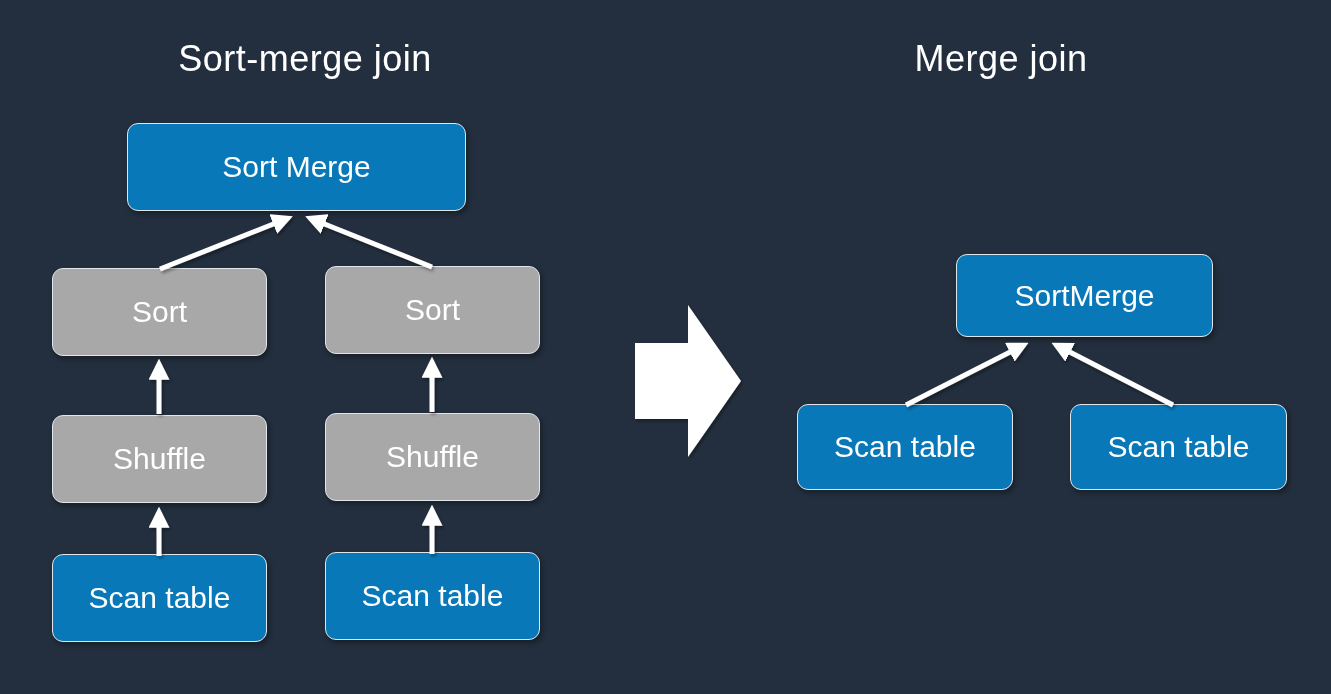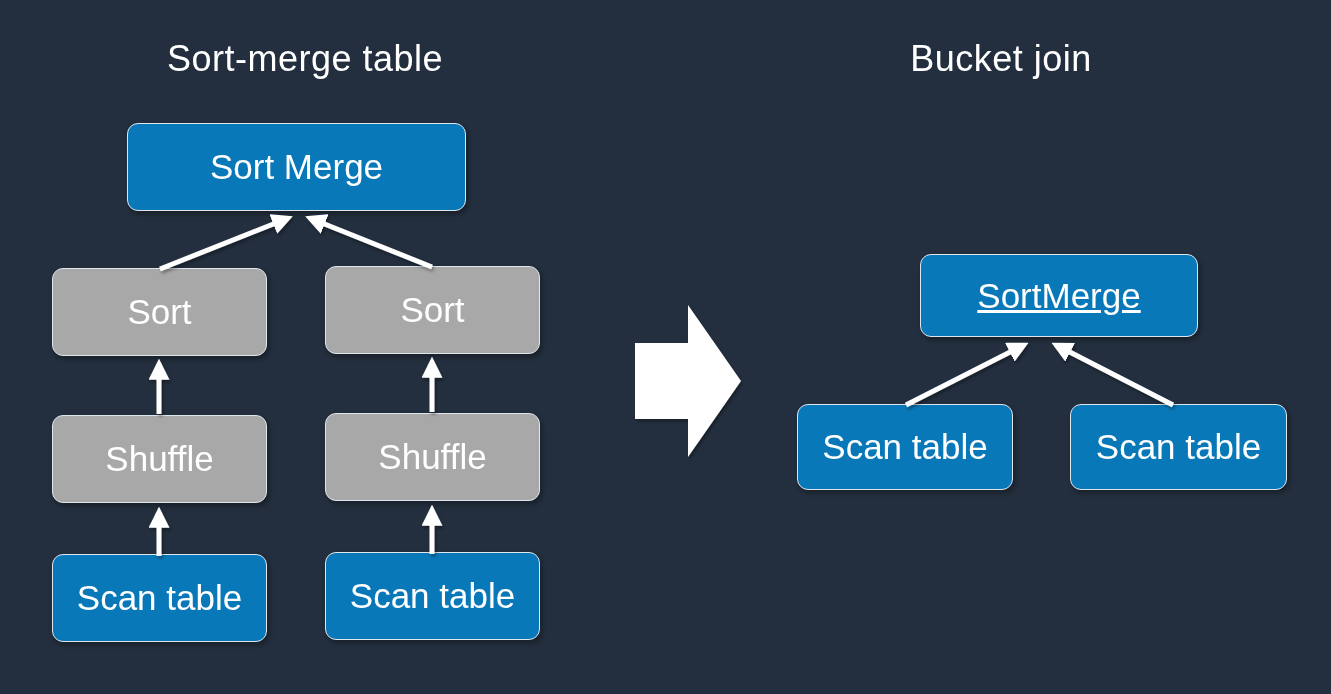--- a/index.html
+++ b/index.html
@@ -27,43 +27,43 @@
     white-space: nowrap;
   }
   .title-left  { left: 55px; }
   .title-right { left: 751px; }
   .node {
     position: absolute;
     display: flex;
     align-items: center;
     justify-content: center;
     color: #ffffff;
-    font-size: 35px;
+    font-size: 30px;
     border-radius: 11px;
     border: 1.5px solid #dfe6ec;
     box-shadow: 2px 3px 5px rgba(0,0,0,0.35);
     box-sizing: border-box;
     white-space: nowrap;
   }
   .node-blue { background: #0878b8; }
   .node-gray { background: #a8a8a8; align-items: center; }
   .arrows-layer {
     position: absolute;
     left: 0;
     top: 0;
     pointer-events: none;
   }
 </style>
 </head>
 <body>
 
 <div class="canvas">
 
-  <div class="diagram-title title-left">Sort-merge table</div>
-  <div class="diagram-title title-right">Bucket join</div>
+  <div class="diagram-title title-left">Sort-merge join</div>
+  <div class="diagram-title title-right">Merge join</div>
 
   <div class="node node-blue" style="left:127px; top:123px; width:339px; height:88px;">
     <span>Sort Merge</span>
   </div>
 
   <div class="node node-gray" style="left:52px; top:268px; width:215px; height:88px;">
     <span>Sort</span>
   </div>
   <div class="node node-gray" style="left:325px; top:266px; width:215px; height:88px;">
     <span>Sort</span>
@@ -76,21 +76,21 @@
     <span>Shuffle</span>
   </div>
 
   <div class="node node-blue" style="left:52px; top:554px; width:215px; height:88px;">
     <span>Scan table</span>
   </div>
   <div class="node node-blue" style="left:325px; top:552px; width:215px; height:88px;">
     <span>Scan table</span>
   </div>
 
-  <div class="node node-blue" style="left:920px; top:254px; width:278px; height:83px;text-decoration:underline;">
+  <div class="node node-blue" style="left:956px; top:254px; width:257px; height:83px;">
     <span>SortMerge</span>
   </div>
   <div class="node node-blue" style="left:797px; top:404px; width:216px; height:86px;">
     <span>Scan table</span>
   </div>
   <div class="node node-blue" style="left:1070px; top:404px; width:217px; height:86px;">
     <span>Scan table</span>
   </div>
 
   <svg class="arrows-layer" width="1331" height="694" viewBox="0 0 1331 694">

